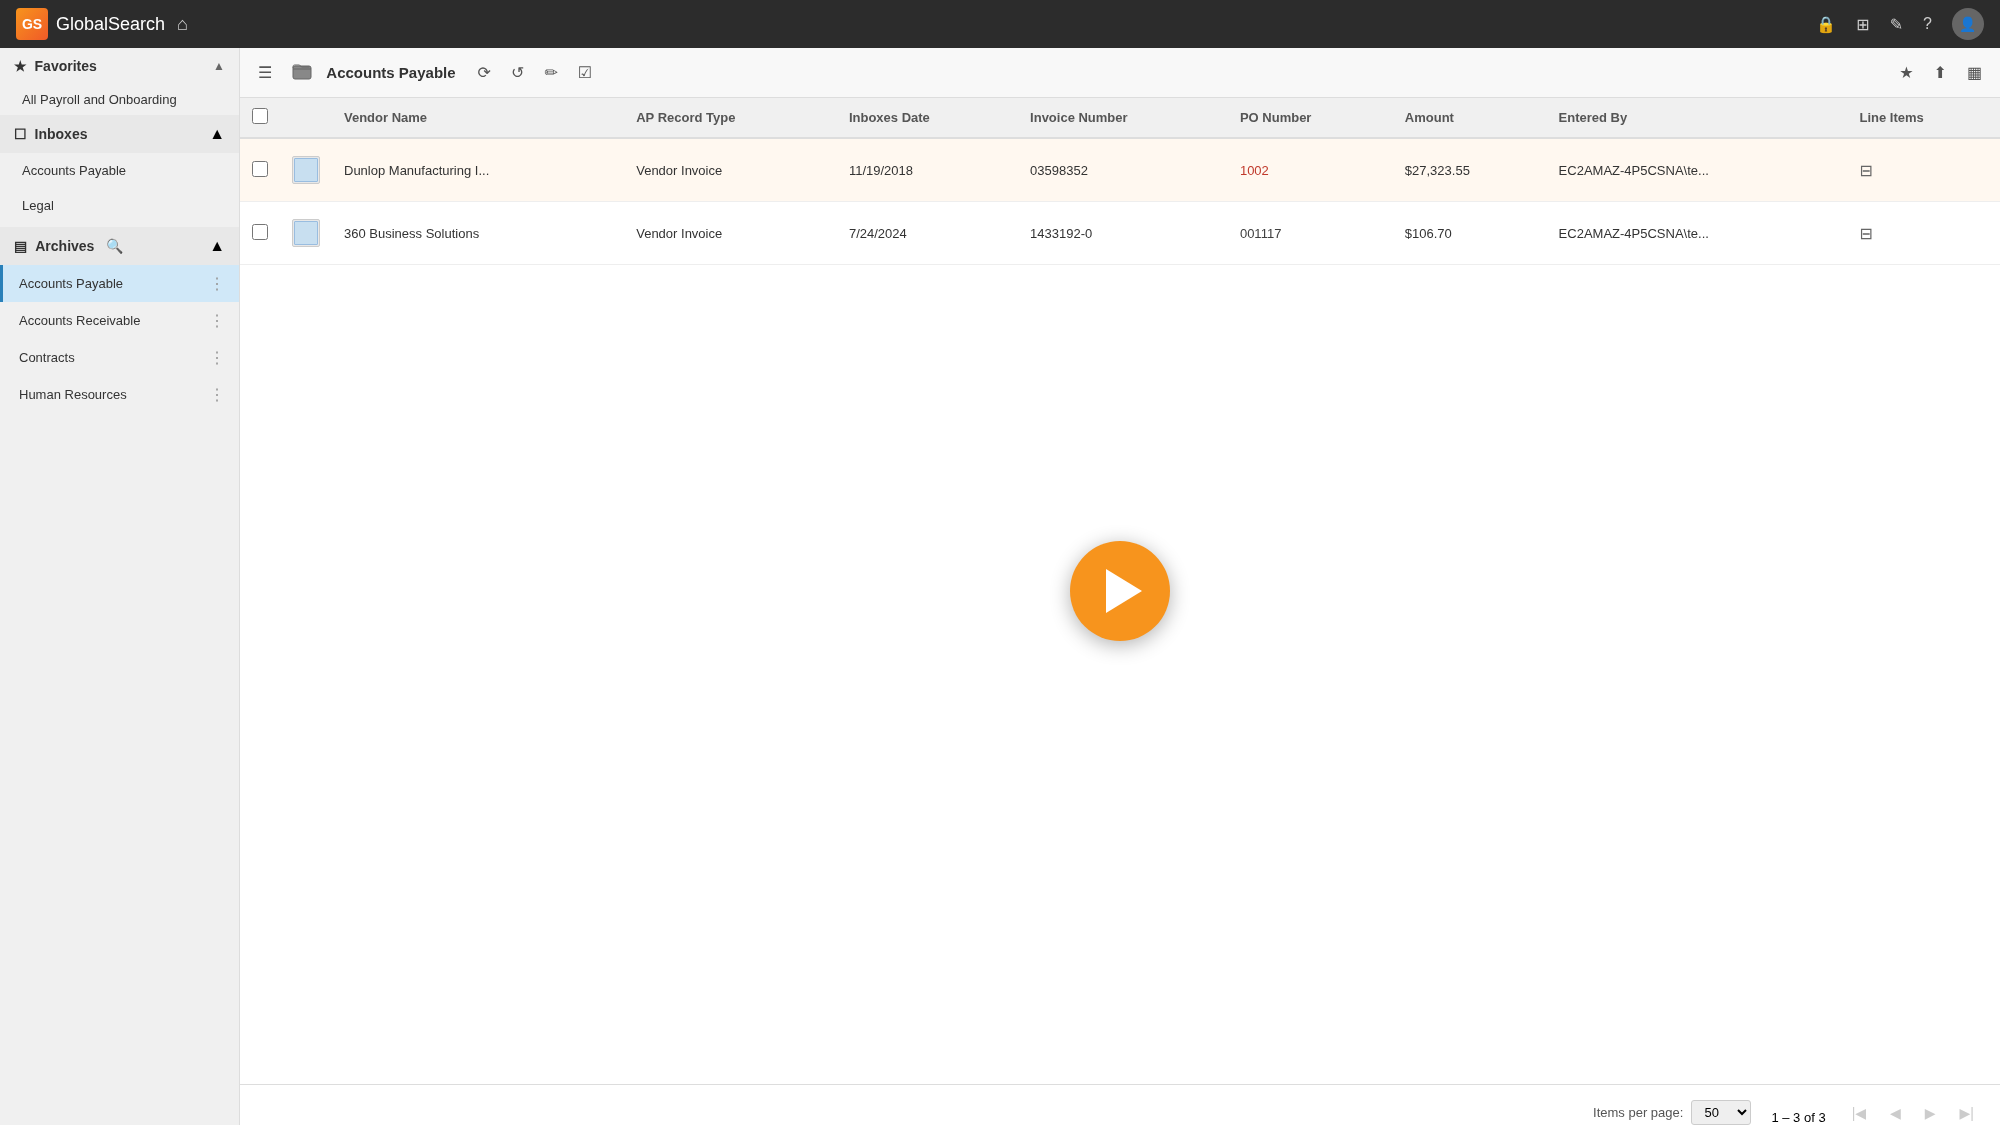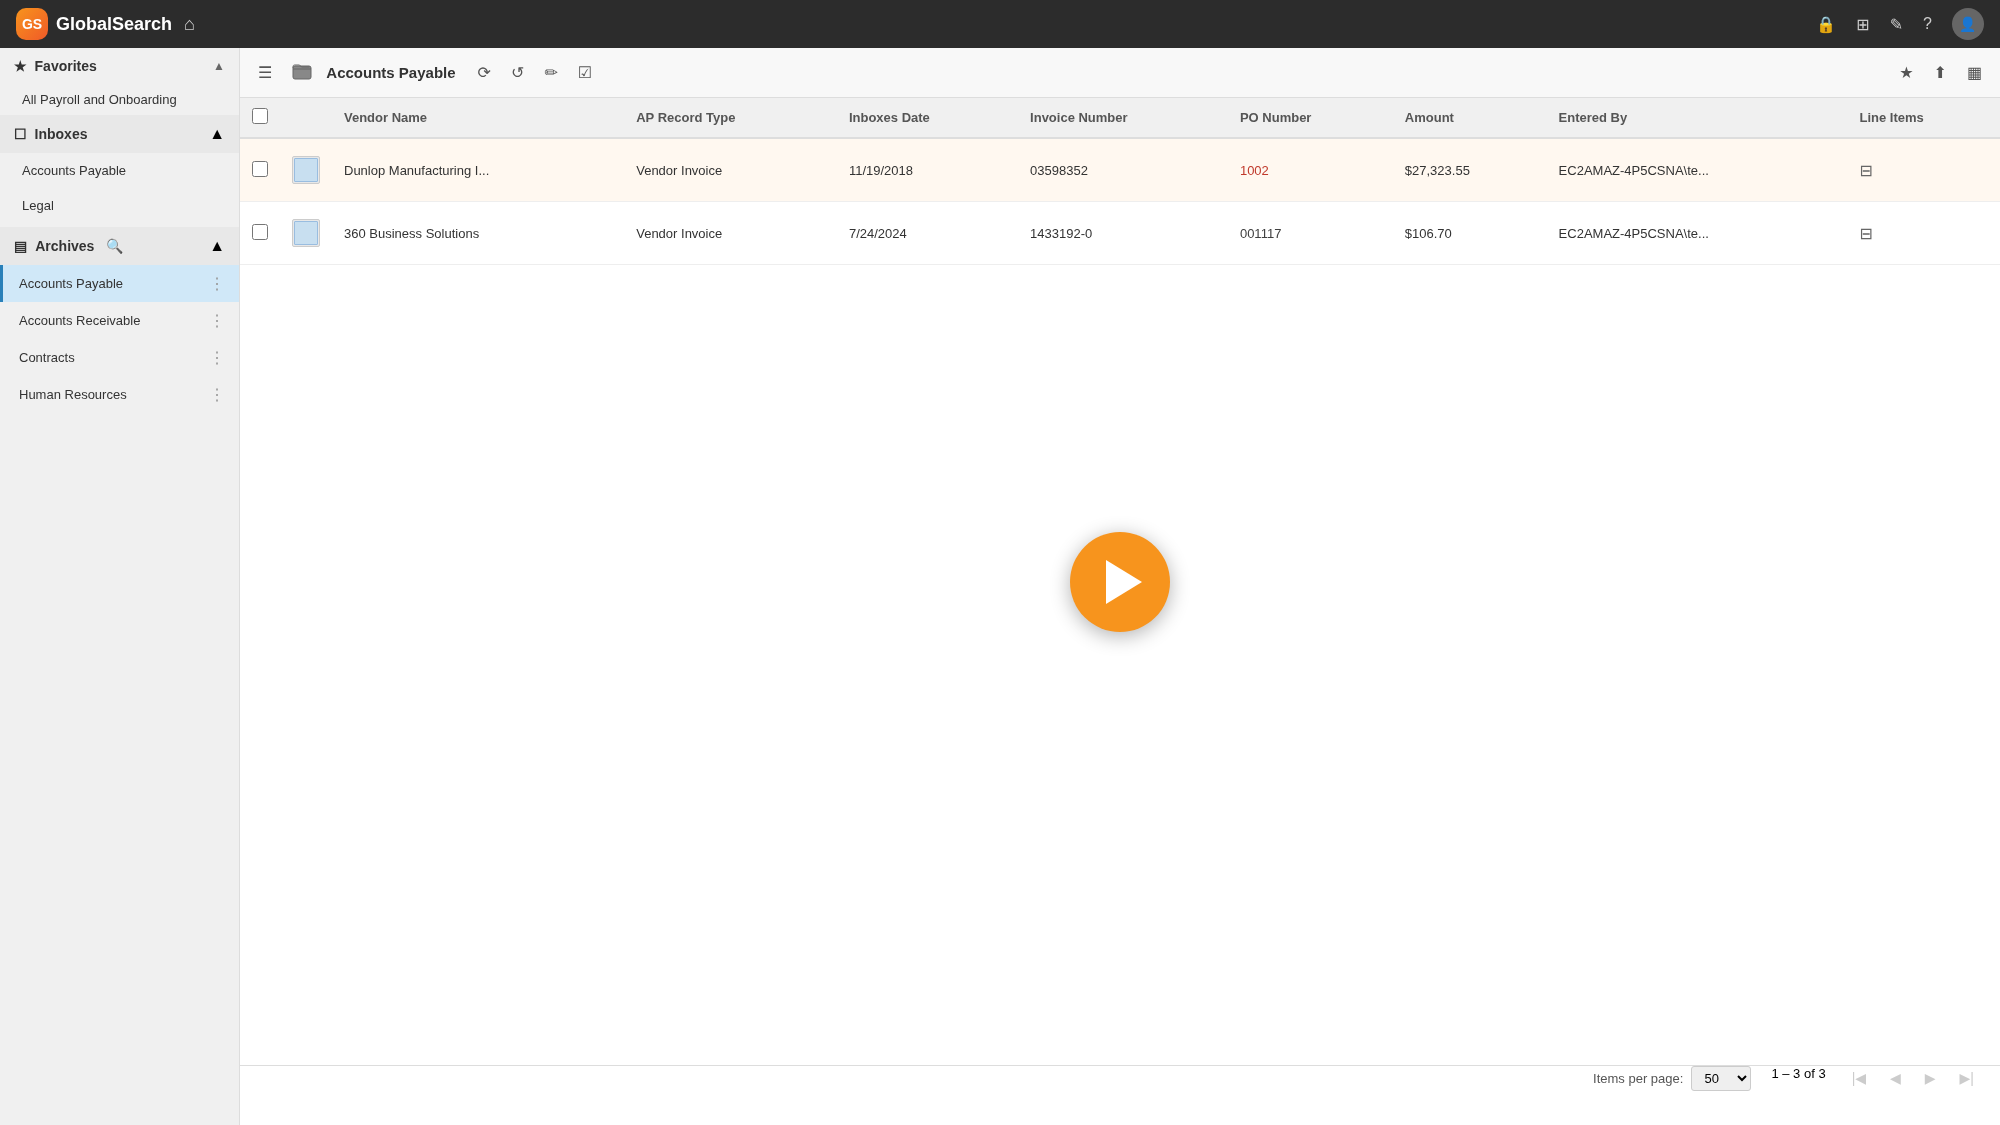--- a/index.html
+++ b/index.html
@@ -15,25 +15,25 @@
       justify-content: space-between;
       position: fixed;
       top: 0; left: 0; right: 0;
       z-index: 100;
     }
     .top-nav-left { display: flex; align-items: center; gap: 12px; }
     .logo { display: flex; align-items: center; gap: 8px; }
     .logo-icon {
       width: 32px; height: 32px;
       background: linear-gradient(135deg, #f7941d, #f05a28);
-      border-radius: 10px;
+      border-radius: 4px;
       display: flex; align-items: center; justify-content: center;
       font-weight: bold; color: white; font-size: 14px;
     }
-    .logo-text { color: white; font-size: 18px; font-weight: 700; }
+    .logo-text { color: white; font-size: 18px; font-weight: 400; }
     .home-btn {
       color: #ccc;
       font-size: 18px;
       background: none; border: none; cursor: pointer;
     }
     .top-nav-right { display: flex; align-items: center; gap: 20px; }
     .top-nav-right .icon-btn {
       color: #ccc; font-size: 16px; background: none; border: none; cursor: pointer;
     }
     .avatar {
@@ -247,25 +247,25 @@
     .play-triangle {
       width: 0; height: 0;
       border-top: 22px solid transparent;
       border-bottom: 22px solid transparent;
       border-left: 36px solid white;
       margin-left: 8px;
     }
 
     
     .footer-pagination {
-      height: 60px;
+      height: 41px;
       background: white;
       border-top: 1px solid #ddd;
       display: flex;
-      align-items: flex-start;
+      align-items: flex-end;
       justify-content: flex-end;
       padding: 0 20px;
       gap: 12px;
       font-size: 13px;
       color: #555;
     }
     .items-per-page { display: flex; align-items: center; gap: 8px; }
     .items-per-page select {
       border: 1px solid #ccc;
       border-radius: 3px;

